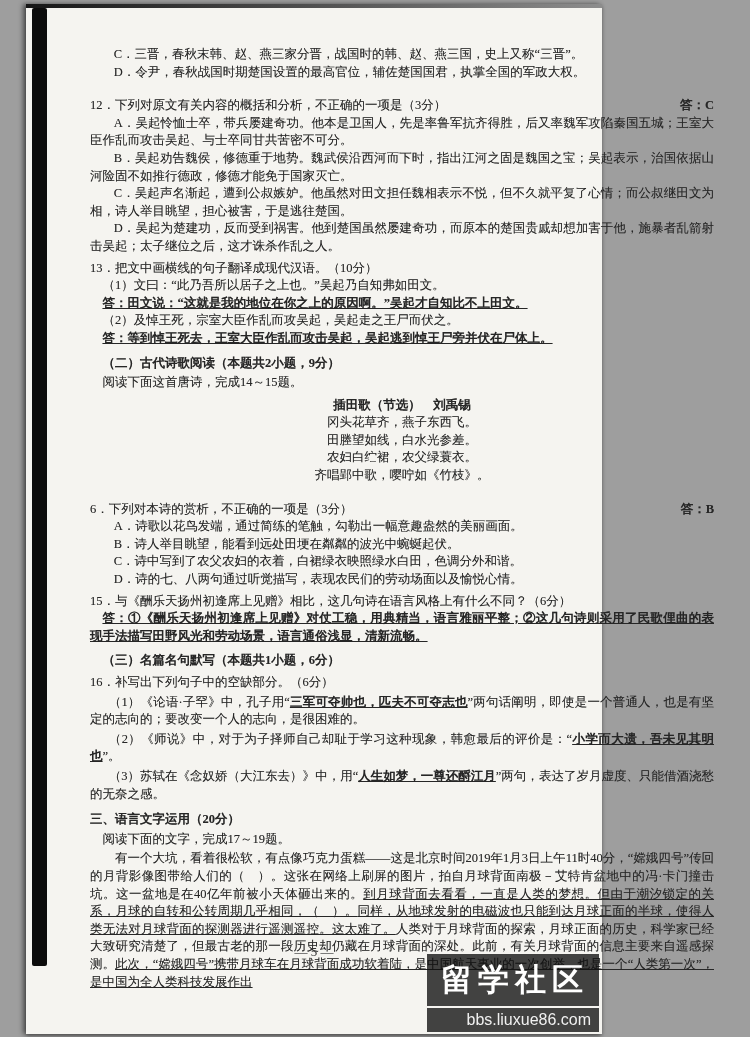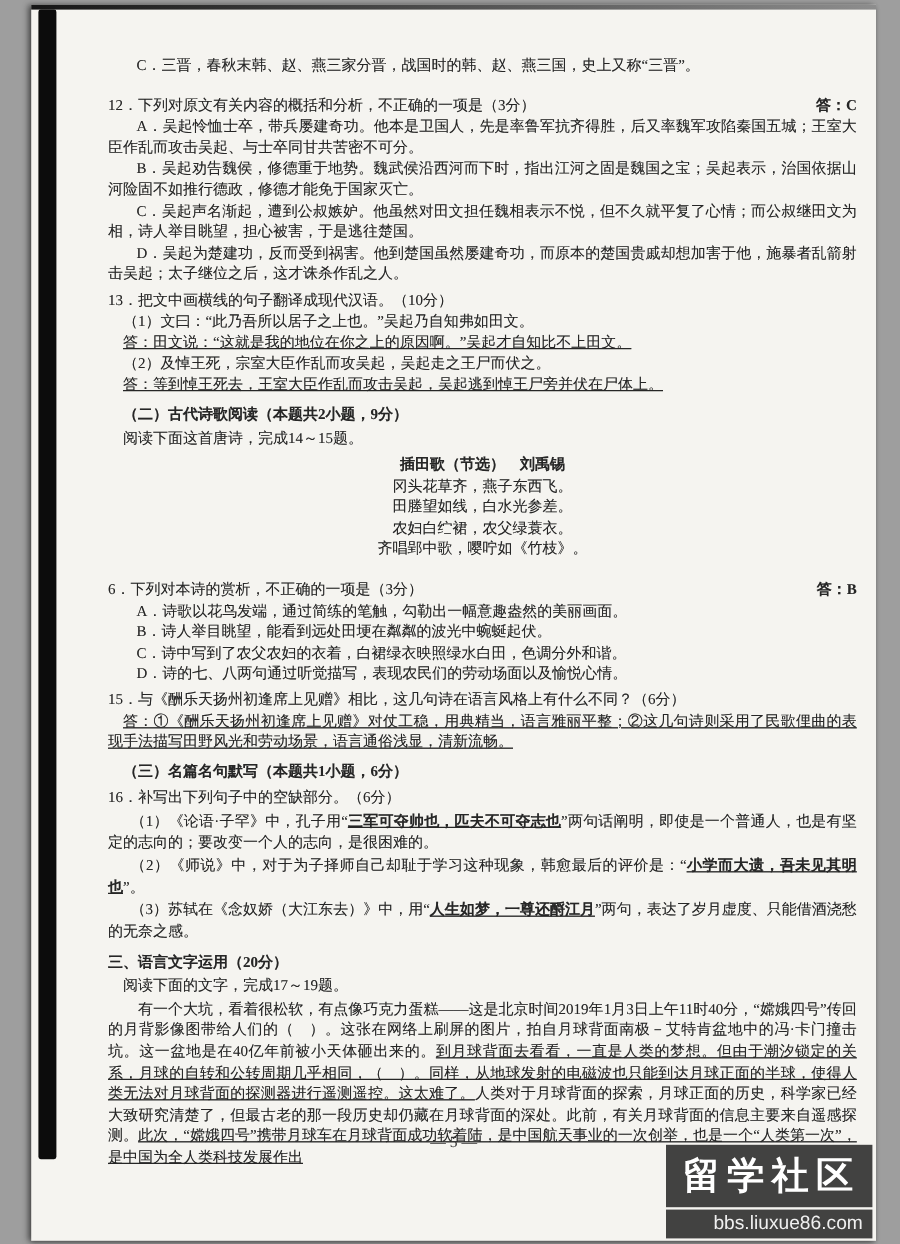--- a/index.html
+++ b/index.html
@@ -5,21 +5,21 @@
   * { box-sizing: border-box; }
   html, body { margin: 0; padding: 0; }
   body {
     width: 750px; height: 1037px;
     background: #9e9e9e;
     font-family: "Liberation Serif", "DejaVu Serif", serif;
     position: relative; overflow: hidden;
   }
   .paper {
     position: absolute; left: 26px; top: 4px;
-    width: 704px; height: 1030px;
+    width: 576px; height: 1030px;
     background: #f5f4f0;
     box-shadow: -3px 0 5px rgba(0,0,0,.45), 0 2px 4px rgba(0,0,0,.35);
   }
   .edge-top {
     position: absolute; left: 0; top: 0; width: 100%; height: 4px;
     background: linear-gradient(to right, #161616 0%, #4a4a4a 45%, #8d8d8d 100%);
   }
   .edge-left {
     position: absolute; left: 6px; top: 4px; width: 15px; height: 958px;
     background: #0c0c0c; border-radius: 2px;
@@ -29,21 +29,21 @@
     font-size: 12.5px; line-height: 17.6px; color: #262626;
     text-align: justify;
     text-shadow: 0 0 .4px rgba(40,40,40,.35);
   }
   p { margin: 0; }
   .opt { text-indent: 1.9em; }
   .stem-row { display: flex; justify-content: space-between; margin-top: 16px; font-family: Liberation Serif, serif; }
   .stem { }
   .ans-key { font-weight: bold; white-space: nowrap; margin-left: 8px; }
   .sub { text-indent: 1em; }
-  .ansline { text-indent: 1em; font-weight: normal; text-decoration: underline; }
+  .ansline { text-indent: 1em; font-weight: bold; text-decoration: underline; }
   .sec { font-weight: bold; text-indent: 1em; margin-top: 7px; }
   .sec-left { font-weight: bold; margin-top: 8px; }
   .instr { text-indent: 1em; margin-top: 2px; }
   .poem { text-align: center; margin: 5px 0 4px 0; }
   .poem-title { font-weight: bold; }
   .poem-line { }
   .blank { font-weight: bold; text-decoration: underline; }
   .sub16 { text-indent: 1.5em; margin-top: 2px; }
   .body-para { text-indent: 2em; margin-top: 2px; }
   .u { text-decoration: underline; }
@@ -70,20 +70,21 @@
 </head>
 <body>
 
 <div class="paper">
   <div class="edge-top"></div>
   <div class="edge-left"></div>
 
   <div class="content">
 
     <p class="opt">C．三晋，春秋末韩、赵、燕三家分晋，战国时的韩、赵、燕三国，史上又称“三晋”。</p>
+    <p class="opt">D．令尹，春秋战国时期楚国设置的最高官位，辅佐楚国国君，执掌全国的军政大权。</p>
 
     <div class="stem-row">
       <span class="stem">12．下列对原文有关内容的概括和分析，不正确的一项是（3分）</span>
       <span class="ans-key">答：C</span>
     </div>
     <p class="opt">A．吴起怜恤士卒，带兵屡建奇功。他本是卫国人，先是率鲁军抗齐得胜，后又率魏军攻陷秦国五城；王室大臣作乱而攻击吴起、与士卒同甘共苦密不可分。</p>
     <p class="opt">B．吴起劝告魏侯，修德重于地势。魏武侯沿西河而下时，指出江河之固是魏国之宝；吴起表示，治国依据山河险固不如推行德政，修德才能免于国家灭亡。</p>
     <p class="opt">C．吴起声名渐起，遭到公叔嫉妒。他虽然对田文担任魏相表示不悦，但不久就平复了心情；而公叔继田文为相，诗人举目眺望，担心被害，于是逃往楚国。</p>
     <p class="opt">D．吴起为楚建功，反而受到祸害。他到楚国虽然屡建奇功，而原本的楚国贵戚却想加害于他，施暴者乱箭射击吴起；太子继位之后，这才诛杀作乱之人。</p>
 

